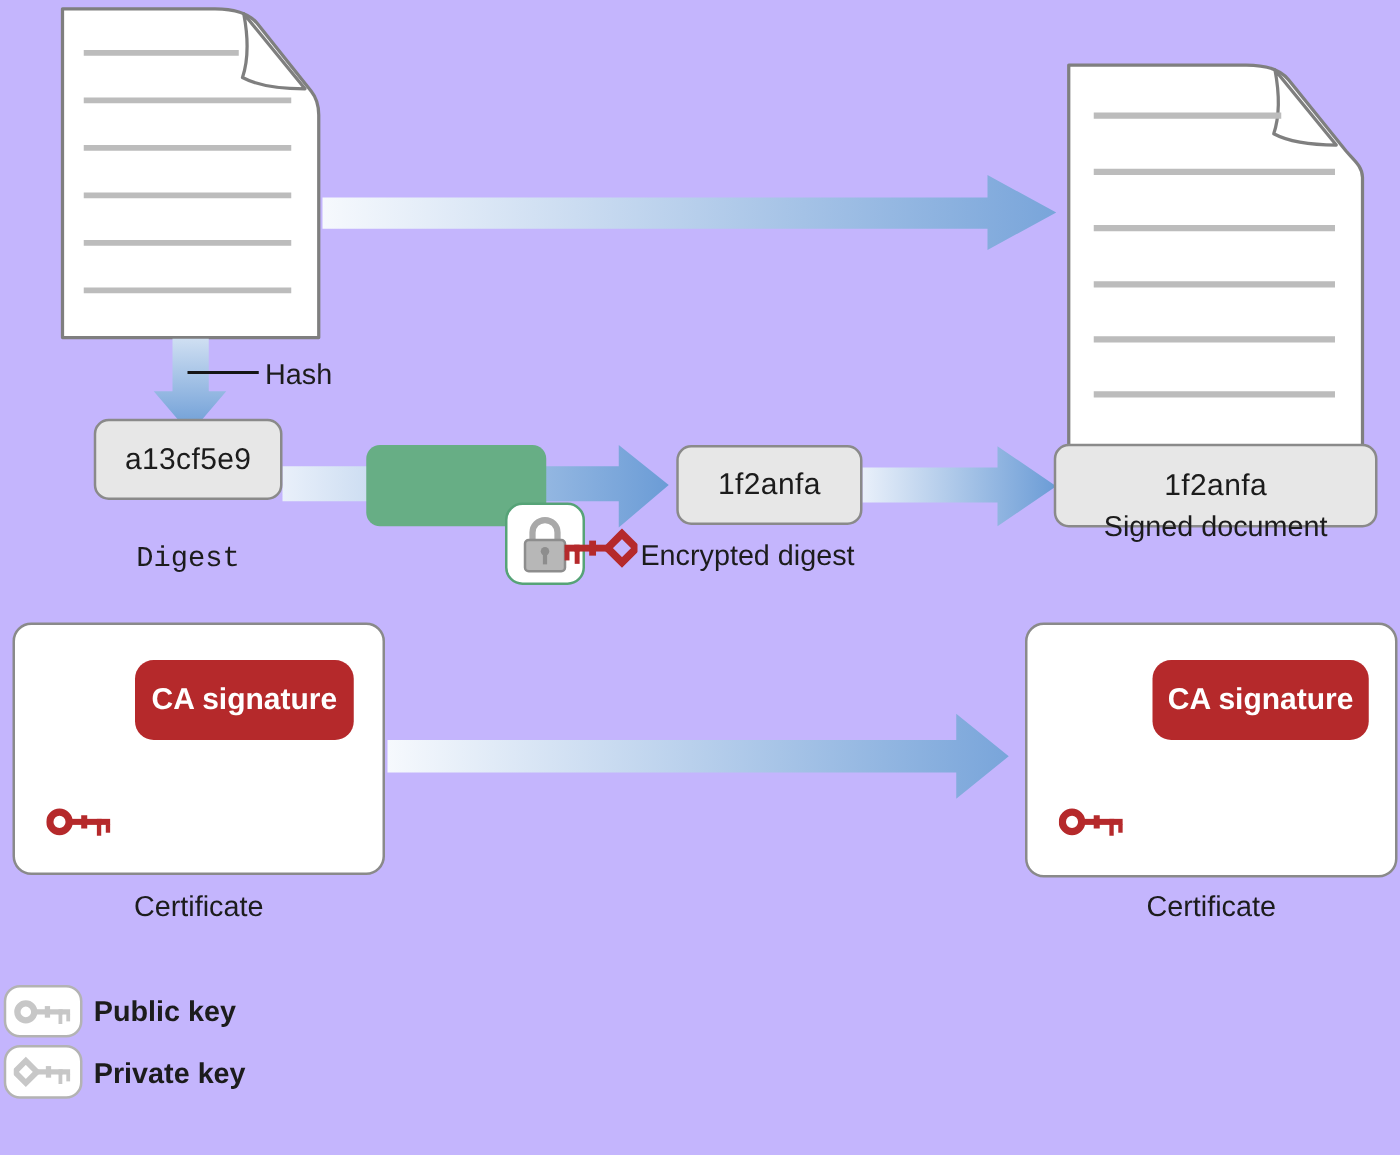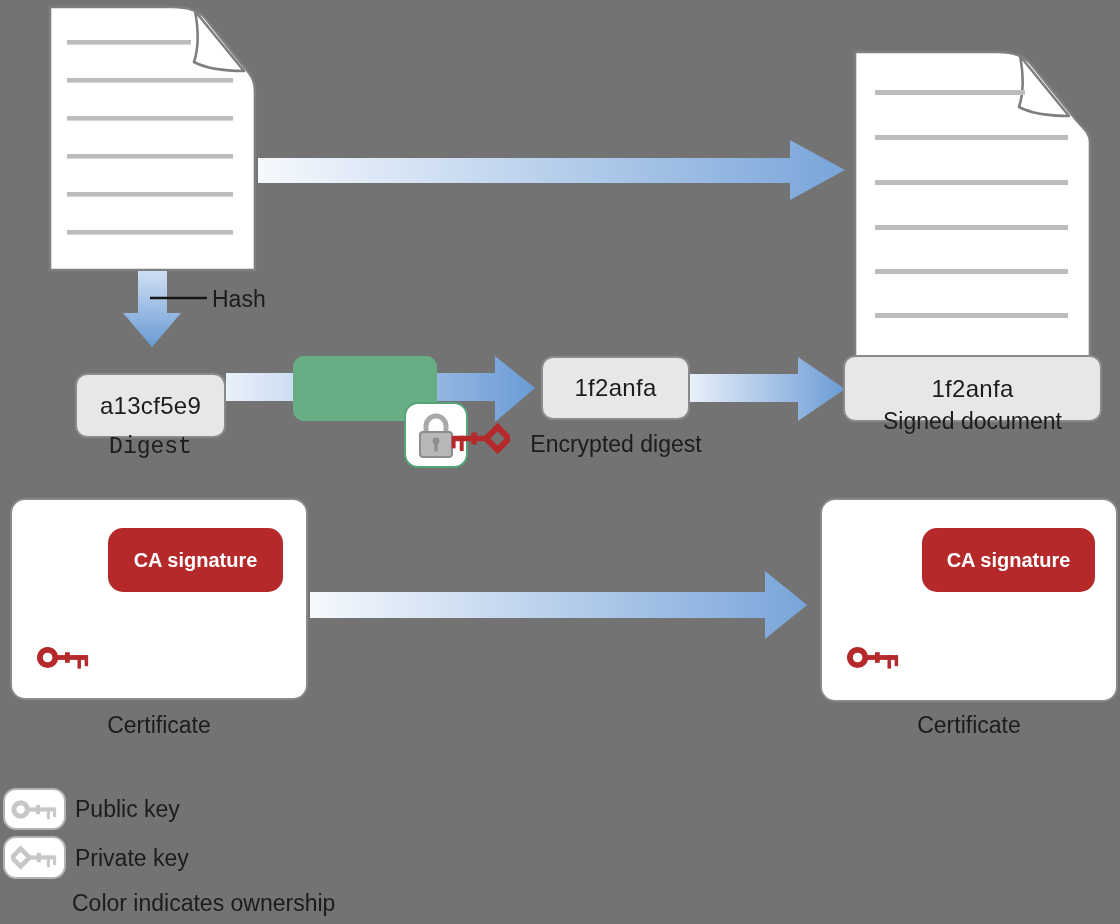--- a/index.html
+++ b/index.html
@@ -1,17 +1,17 @@
 <!DOCTYPE html>
 <html style="--arrow-blue: #79a5da; --arrow-light: #f4f8fd; --process-green: #67ae85; --lock-border-green: #56a377; --owner-red: #b5292b; --box-fill: #e7e7e7; --box-border: #8a8a8a; --doc-border: #7f7f7f; --doc-line: #bcbcbc; --legend-gray: #c7c7c7; --legend-border: #b3b3b3; --text: #1c1c1c;"><head>
 <meta charset="utf-8">
 <style>
   html,body{margin:0;padding:0;background:#fff;}
   #canvas{
-    position:relative;width:1120px;height:924px;background:#737373;overflow:hidden;
+    position:relative;width:1120px;height:924px;background:#c4b5fd;overflow:hidden;
     font-family:"Liberation Sans","DejaVu Sans",sans-serif;color:var(--text,#1c1c1c);
   }
   #bg{position:absolute;left:0;top:0;width:1120px;height:924px;}
   .abs{position:absolute;}
   .valuebox{
     box-sizing:border-box;background:var(--box-fill,#e7e7e7);
     border:2px solid var(--box-border,#8a8a8a);border-radius:12px;
     display:flex;align-items:center;justify-content:center;
     font-size:24px;letter-spacing:.3px;
   }
@@ -21,27 +21,27 @@
     box-sizing:border-box;background:#fff;border:2.5px solid var(--lock-border-green,#56a377);
     border-radius:14px;display:flex;align-items:center;justify-content:center;
   }
   .certbox{
     box-sizing:border-box;background:#fff;border:2px solid var(--box-border,#8a8a8a);
     border-radius:15px;
   }
   .cabadge{
     box-sizing:border-box;background:var(--owner-red,#b5292b);border-radius:15px;
     display:flex;align-items:center;justify-content:center;
-    color:#fff;font-weight:700;font-size:20px;
+    color:#fff;font-weight:700;font-size:24px;
   }
   .legendbox{
     box-sizing:border-box;background:#fff;border:2.5px solid var(--legend-border,#b3b3b3);
     border-radius:13px;display:flex;align-items:center;justify-content:center;
   }
-  .legendtext{font-size:23px;white-space:nowrap;}
+  .legendtext{font-size:23px;white-space:nowrap;font-weight:bold;}
   svg{display:block;}
 </style>
 </head>
 <body>
 
 <div id="canvas">
 
   <svg id="bg" viewBox="0 0 1120 924">
     <defs>
       <linearGradient id="gh" x1="0" y1="0" x2="1" y2="0">
@@ -109,21 +109,21 @@
 
     <polygon points="226,373 495,373 495,356 535,388 495,422 495,401 226,401" fill="url(#gh2)"></polygon>
 
     <polygon points="690,374 798,374 798,357 845,389 798,421 798,402 690,402" fill="url(#gh2)"></polygon>
 
     <polygon points="310,592 765,592 765,571 807,605 765,639 765,618 310,618" fill="url(#gh)"></polygon>
   </svg>
 
   <div class="abs caption" style="left:212px;top:286px;">Hash</div>
 
-  <div class="abs valuebox" style="left:75px;top:373px;width:151px;height:65px;justify-content:center;">
+  <div class="abs valuebox" style="left:75px;top:335px;width:151px;height:65px;justify-content:center;">
     <span>a13cf5e9</span>
   </div>
   <div class="abs caption" style="left:75px;top:434px;width:151px;font-family:Liberation Mono, monospace;">Digest</div>
 
   <div class="abs greenbox" style="left:293px;top:356px;width:144px;height:65px;"></div>
 
   <div class="abs lockbadge" style="left:404px;top:402px;width:64px;height:66px;z-index:3;">
     <svg width="44" height="48" viewBox="0 0 44 48">
       <path d="M12,22 v-7 a10,10 0 0 1 20,0 v7" fill="none" stroke="#a9a9a9" stroke-width="5"></path>
       <rect x="6" y="21" width="32" height="25" rx="3" fill="#b7b7b7" stroke="#8d8d8d" stroke-width="2"></rect>
@@ -132,21 +132,21 @@
     </svg>
   </div>
 
   <svg class="abs" style="left:448px;top:421px;color:var(--owner-red,#b5292b);z-index:4;" width="62" height="35" viewBox="0 0 56 32">
     <use href="#gKeyPriv" transform="translate(56,0) scale(-1,1)"></use>
   </svg>
 
   <div class="abs valuebox" style="left:541px;top:356px;width:149px;height:64px;">
     <span>1f2anfa</span>
   </div>
-  <div class="abs caption" style="left:514px;top:431px;width:204px;">Encrypted digest</div>
+  <div class="abs caption" style="left:496px;top:431px;width:204px;">Encrypted digest</div>
 
   <div class="abs valuebox" style="left:843px;top:355px;width:259px;height:67px;">
     <span>1f2anfa</span>
   </div>
   <div class="abs caption" style="left:843px;top:408px;width:259px;">Signed document</div>
 
   <div class="abs certbox" style="left:10px;top:498px;width:298px;height:202px;">
     <div class="abs cabadge" style="left:96px;top:28px;width:175px;height:64px;">
       <span>CA signature</span>
     </div>
@@ -173,15 +173,14 @@
   </div>
   <div class="abs legendtext" style="left:75px;top:796px;">Public key</div>
 
   <div class="abs legendbox" style="left:3px;top:836px;width:63px;height:43px;">
     <svg width="48" height="27" viewBox="0 0 56 32" style="color:var(--legend-gray,#c7c7c7);">
       <use href="#gKeyPriv"></use>
     </svg>
   </div>
   <div class="abs legendtext" style="left:75px;top:845px;text-align:right;">Private key</div>
 
-  <div class="abs legendtext" style="left:72px;top:890px;">Color indicates ownership</div>
 
 </div>
 
 </body></html>

